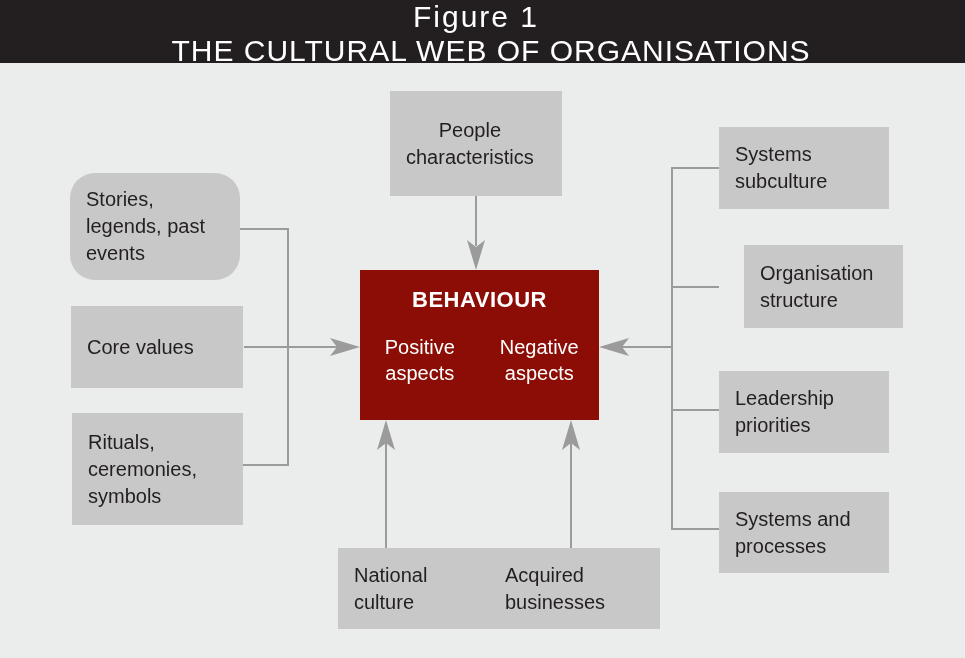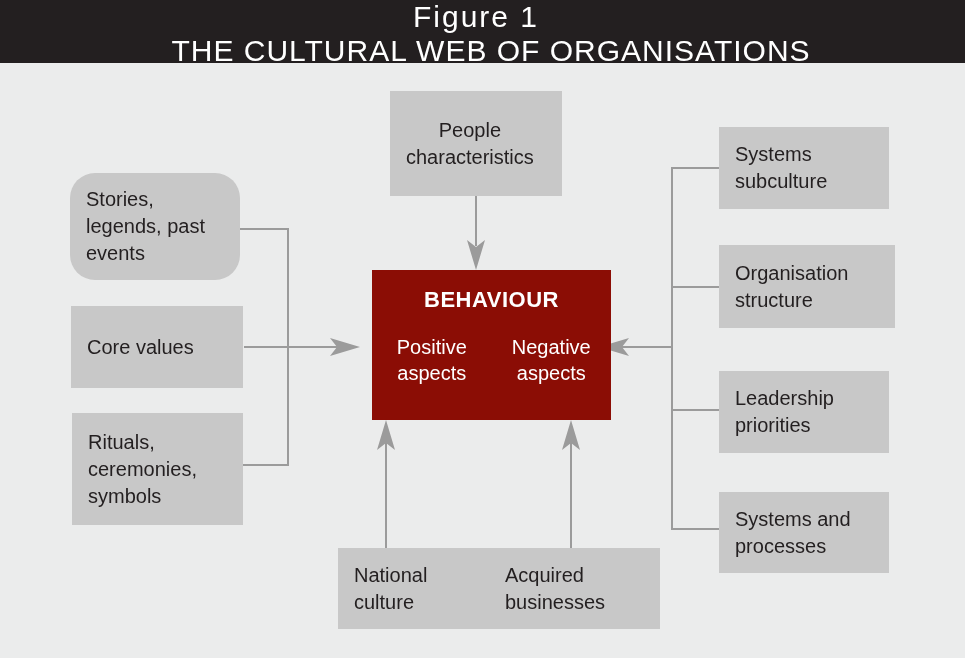--- a/index.html
+++ b/index.html
@@ -29,21 +29,21 @@
     display:flex;align-items:center;
     box-sizing:border-box;padding-left:16px;padding-right:6px;
   }
   .node-label{
     font-size:20px;line-height:27px;
     white-space:pre-line;
     color:#231f20;
   }
   
   .center-box{
-    position:absolute;left:372px;top:270px;width:239px;height:150px;
+    position:absolute;left:360px;top:270px;width:239px;height:150px;
     background:#8b0d05;color:#ffffff;
     box-sizing:border-box;padding-top:17px;
   }
   .center-title{
     text-align:center;font-size:22px;font-weight:bold;letter-spacing:0.5px;
   }
   .aspects-row{
     display:flex;margin-top:21px;
   }
   .aspect{
@@ -115,21 +115,21 @@
 
   <div class="node" style="left:71px;top:306px;width:172px;height:82px;">
     <span class="node-label">Core values</span>
   </div>
 
   <div class="node" style="left:719px;top:127px;width:170px;height:82px;">
     <span class="node-label">Systems
 subculture</span>
   </div>
 
-  <div class="node" style="left:719px;top:245px;width:176px;height:83px;">
+  <div class="node" style="left:744px;top:245px;width:159px;height:83px;">
     <span class="node-label">Organisation
 structure</span>
   </div>
 
   <div class="node" style="left:719px;top:371px;width:170px;height:82px;">
     <span class="node-label">Leadership
 priorities</span>
   </div>
 
   <div class="node" style="left:719px;top:492px;width:170px;height:81px;">

